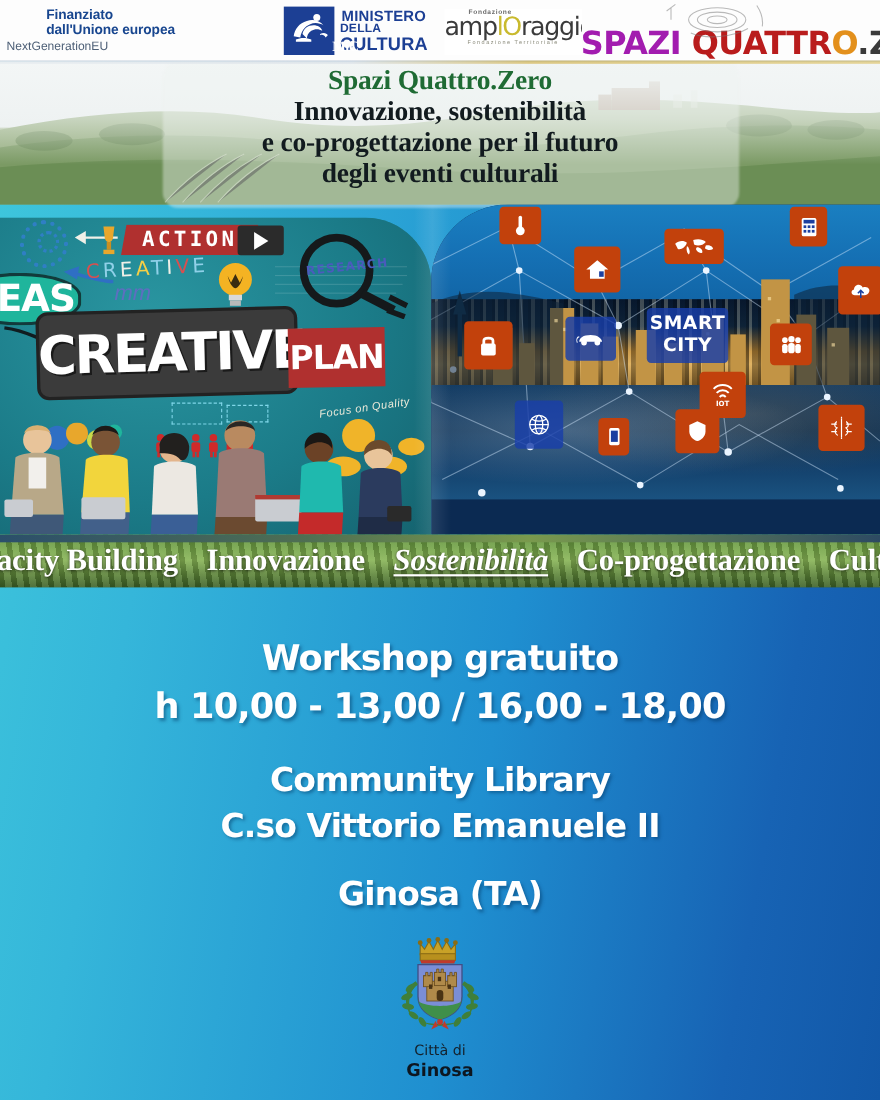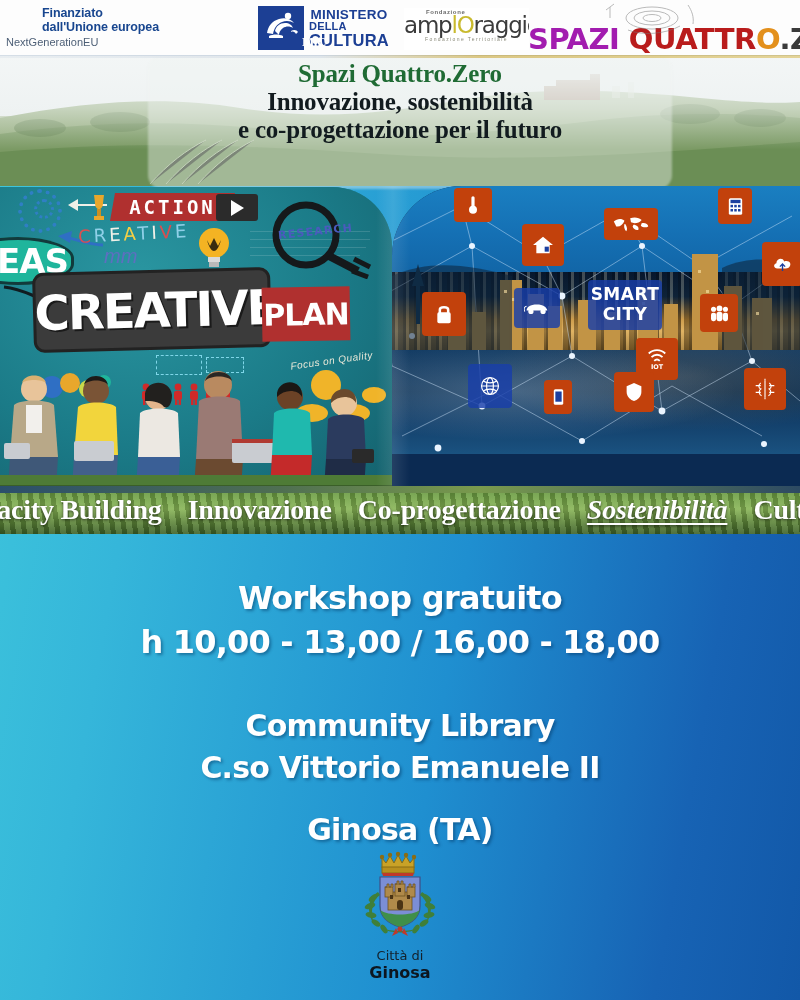--- a/index.html
+++ b/index.html
@@ -94,21 +94,21 @@
     position:absolute; left:148px; top:56px; width:524px; height:133px;
     background:rgba(238,242,240,.42); border-radius:14px; z-index:10;
     filter:blur(1px);
   }
 
   
   .photos { position:absolute; left:0; top:186px; width:800px; height:300px; overflow:hidden; z-index:15;}
 
   
   .ph-left {
-    position:absolute; left:0; top:1px; width:392px; height:306px; overflow:hidden;
+    position:absolute; left:0; top:12px; width:392px; height:306px; overflow:hidden;
     background:#1d7f8c;
     border-top-right-radius:60px;
   }
   .ph-left .board { position:absolute; inset:0;
     background:radial-gradient(ellipse at 35% 30%,#2a96a1 0%,#1b7b88 55%,#14606c 100%);}
   .chalkline { position:absolute; background:rgba(255,255,255,.14); height:1px; }
 
   .gear { position:absolute; border:4px dotted #2f7fc4; border-radius:50%; }
   .arrow-sv { position:absolute; }
   .action-banner {
@@ -236,21 +236,21 @@
 
   
   .body-wrap { position:absolute; left:0; top:549px; width:800px; height:466px; z-index:20; }
   .maintext { text-align:center; font-family:"DejaVu Sans", sans-serif; color:#fff; }
   .bl {
     font-weight:bold; letter-spacing:-.8px;
     text-shadow:2px 2px 3px rgba(0,50,95,.45);
   }
   .grp1 { margin-top:28px; }
   .grp1 .bl { font-size:32px; line-height:1.37; }
-  .grp2 { margin-top:40px; }
+  .grp2 { margin-top:24px; }
   .grp2 .bl { font-size:30px; line-height:1.42; }
   .grp3 { margin-top:22px; }
   .grp3 .bl { font-size:30px; }
 
   
   .crest { position:absolute; left:0; top:848px; width:800px; text-align:center; z-index:22;}
   .crest svg { display:block; margin:0 auto; }
   .crest .c1 { font-size:13px; color:#14212c; font-family:"DejaVu Sans", sans-serif; line-height:1.2; margin-top:2px;}
   .crest .c2 { font-size:16px; font-weight:bold; color:#0d1620; font-family:"DejaVu Sans", sans-serif; line-height:1.15;}
 </style>
@@ -337,20 +337,21 @@
       </g>
     </svg>
     <div class="haze"></div>
   </div>
 
   <div class="title-bg"></div>
   <div class="title">
     <div class="t0">Spazi Quattro.Zero</div>
     <div class="tl">Innovazione, sostenibilità</div>
     <div class="tl">e co-progettazione per il futuro</div>
+    <div class="tl">degli eventi culturali</div>
   </div>
 
   <div class="photos">
 
     <div class="ph-left">
       <div class="board"></div>
 
       <div class="chalkline" style="left:250px;top:44px;width:120px;"></div>
       <div class="chalkline" style="left:250px;top:52px;width:120px;"></div>
       <div class="chalkline" style="left:250px;top:60px;width:116px;"></div>
@@ -714,22 +715,22 @@
     </div>
 
     <div class="seam-mask"></div>
   </div>
 
   <div class="kwband">
     <div class="strip-top"></div>
     <div class="kwords">
       <span class="kw">Capacity Building</span>
       <span class="kw">Innovazione</span>
+      <span class="kw em">Sostenibilità</span>
       <span class="kw">Co-progettazione</span>
-      <span class="kw em">Sostenibilità</span>
       <span class="kw">Cultura</span>
     </div>
   </div>
 
   <div class="body-wrap">
     <div class="maintext">
       <div class="grp1">
         <div class="bl">Workshop gratuito</div>
         <div class="bl">h 10,00 - 13,00 / 16,00 - 18,00</div>
       </div>

